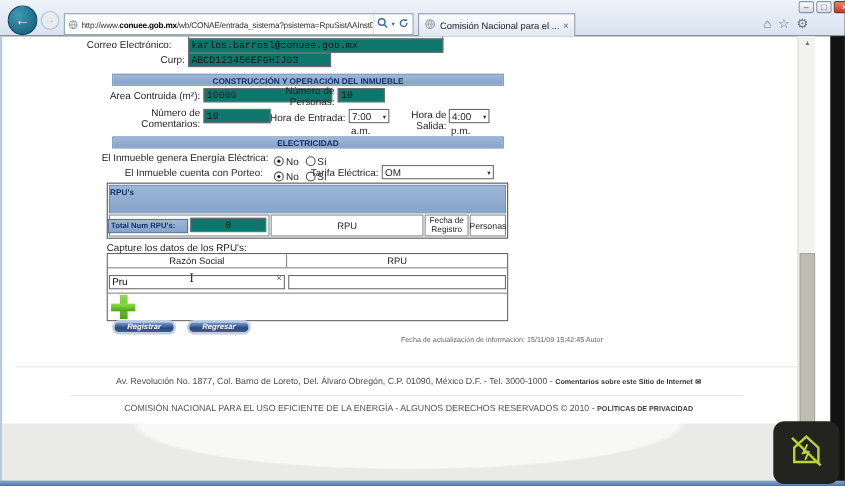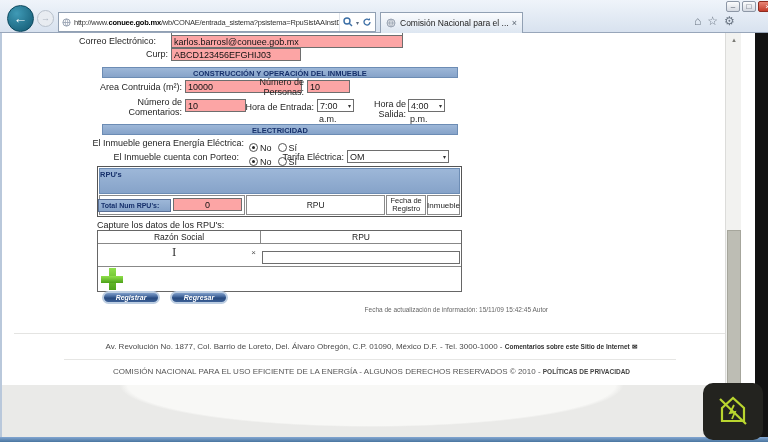--- a/index.html
+++ b/index.html
@@ -64,23 +64,23 @@
   .scrollbar {
     position:absolute; left:723px; top:0; width:16px; height:404px;
     background:#f2f2f0; border-left:1px solid #dcdcda;
   }
   .scrollbtn { position:absolute; left:0; width:16px; height:14px; text-align:center; font-size:7px; color:#7a7a74; line-height:14px; }
   .scrollbtn.up { top:0; } .scrollbtn.down { bottom:0; }
   .scrollthumb { position:absolute; left:1px; top:197px; width:14px; height:194px; background:#bdbdb4; border:1px solid #a6a69c; }
   
   .lbl { position:absolute; font-size:9px; color:#1f1f1f; text-align:right; line-height:10px; }
   .inp {
-    position:absolute; font-size:9px; color:#111; background:#fca5a5;
+    position:absolute; font-size:9px; color:#111; background:#0f766e;
     border:1px solid #6e6e6e; padding:0 2px; height:13px; width:100px;
-    font-family:Liberation Sans, sans-serif;
+    font-family:Liberation Mono, monospace;
   }
   .sechdr {
     position:absolute; height:11px; line-height:11px; text-align:center;
     background:linear-gradient(#9db7d8,#86a3c9); border:1px solid #6c8cb4;
     font-size:7.5px; font-weight:bold; color:#16306b;
   }
   .sel {
     position:absolute; height:13px; background:#fff; border:1px solid #6e6e6e;
     display:flex; align-items:center; font-size:9px; padding:0 2px; gap:2px;
   }
@@ -261,36 +261,37 @@
     <span class="val">OM</span>
     <span class="caret">▾</span>
   </div>
 
   <div class="rputable">
     <div class="rpubar">RPU's</div>
     <div class="rpuhead">
       <div class="rpucell" style="width:147px;">Razón Social</div>
       <div class="rpucell" style="width:140px;">RPU</div>
       <div class="rpucell" style="width:40px;font-size:7.5px;line-height:8px;">Fecha de Registro</div>
-      <div class="rpucell" style="width:33px;font-size:8px;">Inmueble</div>
+      <div class="rpucell" style="width:33px;font-size:8px;">Personas</div>
     </div>
   </div>
 
   <div class="totallbl">Total Num RPU's:</div>
   <input class="inp" style="left: 171px; top: 165px; width: 69px; text-align: center;" value="0">
 
   <div class="sm" style="left:95px;top:187px;">Capture los datos de los RPU's:</div>
 
   <div class="captable">
     <div class="caphead">
       <div class="capcell" style="width:163px;">Razón Social</div>
       <div class="capcell" style="flex:1;">RPU</div>
     </div>
     <div class="caprow">
       <div class="capinp-wrap" style="width:160px;">
+        <input class="capinp" value="Pru" style="">
         <span class="clearx">×</span>
       </div>
       <div class="capinp-wrap" style="flex:1;">
         <input class="capinp" style="padding-right: 2px;" value="">
       </div>
     </div>
     <div class="plusrow">
       <div class="plus"></div>
     </div>
   </div>

